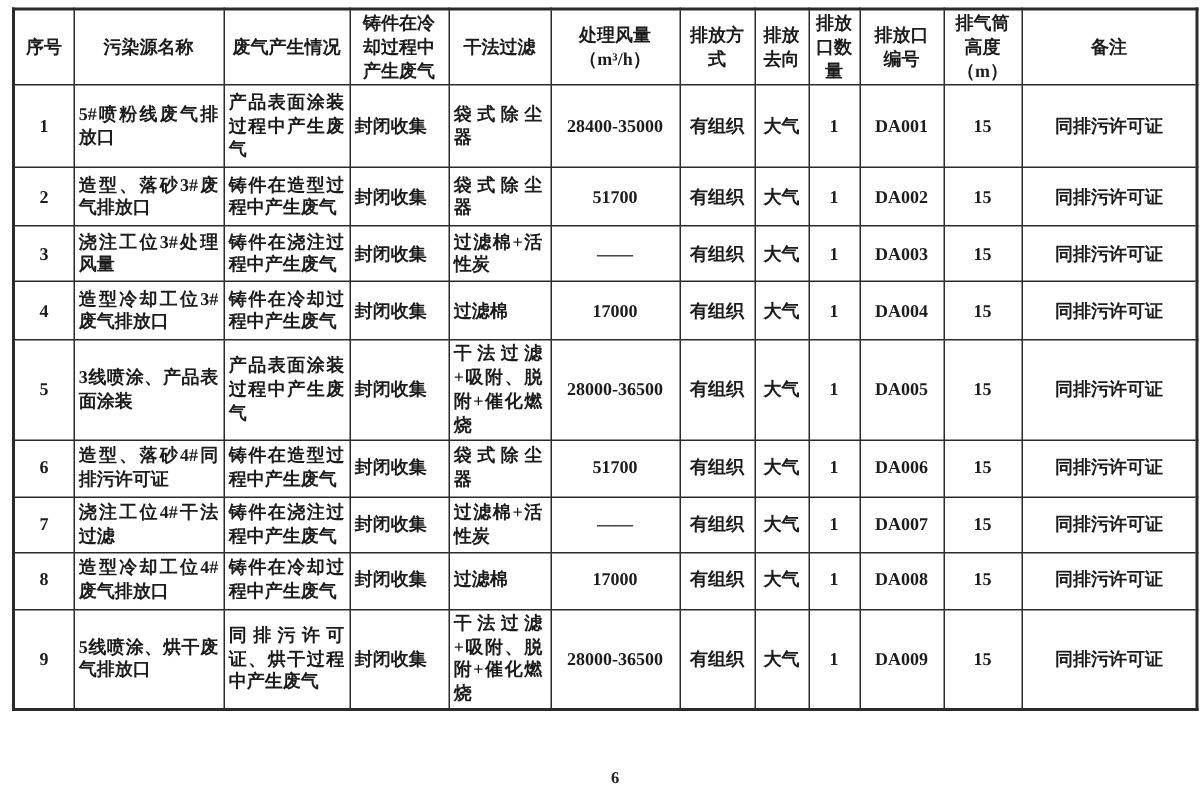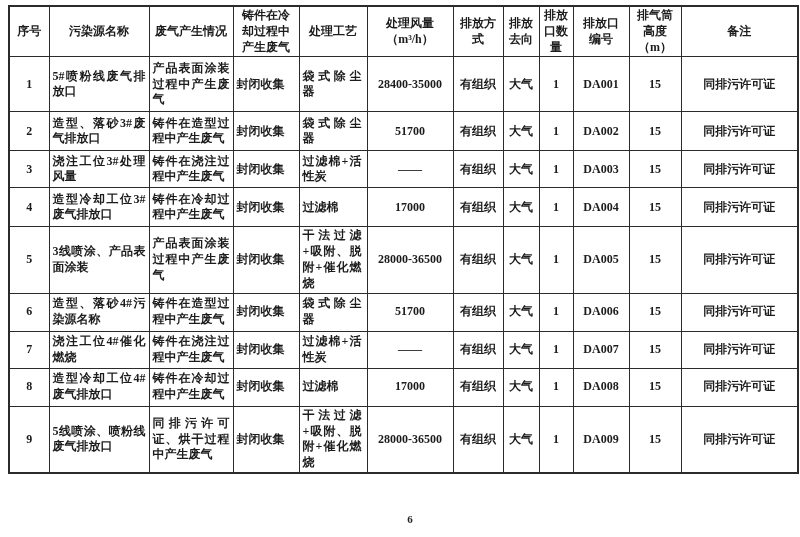--- a/index.html
+++ b/index.html
@@ -89,21 +89,21 @@
       <col style="width:56px">
       <col style="width:52px">
       <col style="width:117px">
     </colgroup>
     <thead>
       <tr>
         <th>序号</th>
         <th>污染源名称</th>
         <th>废气产生情况</th>
         <th>铸件在冷却过程中产生废气</th>
-        <th>处理工艺</th>
+        <th>干法过滤</th>
         <th>处理风量
 （m³/h）</th>
         <th>排放方
 式</th>
         <th>排放
 去向</th>
         <th>排放
 口数
 量</th>
         <th>排放口
@@ -180,35 +180,35 @@
       <td class="al-center">28000-36500</td>
       <td class="al-center">有组织</td>
       <td class="al-center">大气</td>
       <td class="al-center">1</td>
       <td class="al-center">DA005</td>
       <td class="al-center">15</td>
       <td class="al-center">同排污许可证</td>
     </tr>
         <tr>
       <td class="al-center">6</td>
-      <td class="al-just">造型、落砂4#污染源名称</td>
+      <td class="al-just">造型、落砂4#同排污许可证</td>
       <td class="al-just">铸件在造型过程中产生废气</td>
       <td class="al-just">封闭收集</td>
       <td class="al-just col-proc">袋式除尘器</td>
       <td class="al-center">51700</td>
       <td class="al-center">有组织</td>
       <td class="al-center">大气</td>
       <td class="al-center">1</td>
       <td class="al-center">DA006</td>
       <td class="al-center">15</td>
       <td class="al-center">同排污许可证</td>
     </tr>
         <tr>
       <td class="al-center">7</td>
-      <td class="al-just">浇注工位4#催化燃烧</td>
+      <td class="al-just">浇注工位4#干法过滤</td>
       <td class="al-just">铸件在浇注过程中产生废气</td>
       <td class="al-just">封闭收集</td>
       <td class="al-just col-proc">过滤棉+活性炭</td>
       <td class="al-center">——</td>
       <td class="al-center">有组织</td>
       <td class="al-center">大气</td>
       <td class="al-center">1</td>
       <td class="al-center">DA007</td>
       <td class="al-center">15</td>
       <td class="al-center">同排污许可证</td>
@@ -222,21 +222,21 @@
       <td class="al-center">17000</td>
       <td class="al-center">有组织</td>
       <td class="al-center">大气</td>
       <td class="al-center">1</td>
       <td class="al-center">DA008</td>
       <td class="al-center">15</td>
       <td class="al-center">同排污许可证</td>
     </tr>
         <tr>
       <td class="al-center">9</td>
-      <td class="al-just">5线喷涂、喷粉线废气排放口</td>
+      <td class="al-just">5线喷涂、烘干废气排放口</td>
       <td class="al-just">同排污许可证、烘干过程中产生废气</td>
       <td class="al-just">封闭收集</td>
       <td class="al-just col-proc">干法过滤+吸附、脱附+催化燃烧</td>
       <td class="al-center">28000-36500</td>
       <td class="al-center">有组织</td>
       <td class="al-center">大气</td>
       <td class="al-center">1</td>
       <td class="al-center">DA009</td>
       <td class="al-center">15</td>
       <td class="al-center">同排污许可证</td>

